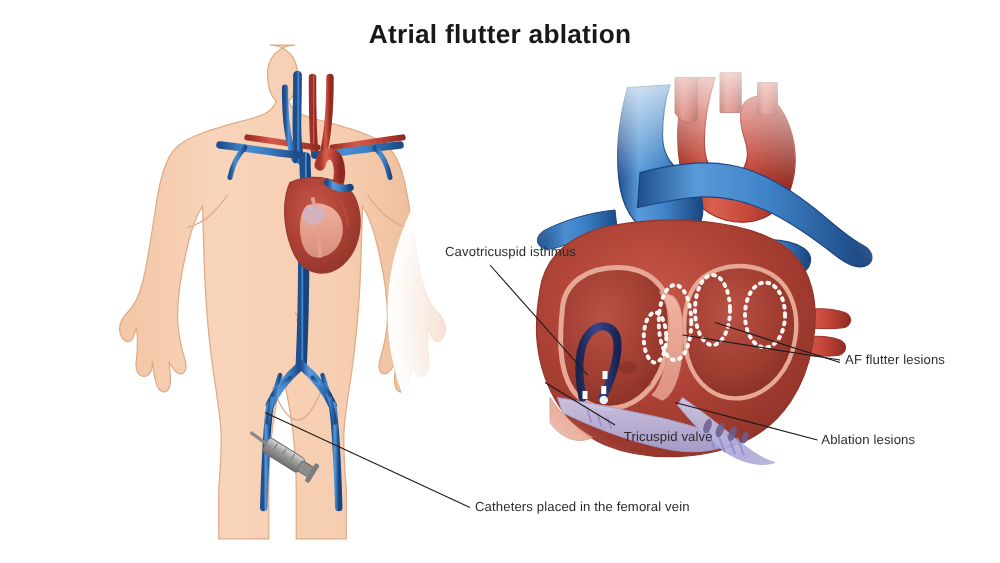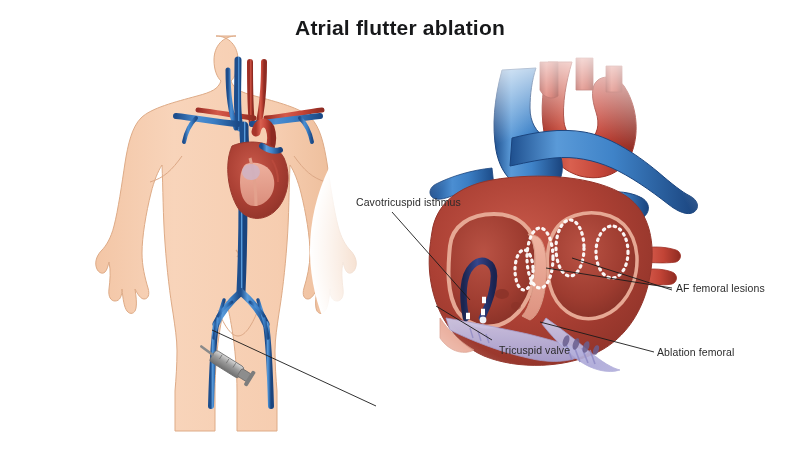--- a/index.html
+++ b/index.html
@@ -255,17 +255,18 @@
       <path d="M392,212 L470,300"></path>
       <path d="M672,288 L546,268"></path>
       <path d="M672,290 L572,258"></path>
       <path d="M654,352 L540,322"></path>
       <path d="M492,340 L436,306"></path>
       <path d="M376,406 L212,330"></path>
     </g>
   </svg>
 
   <div class="lbl" id="lbl-cti">Cavotricuspid isthmus</div>
-  <div class="lbl" id="lbl-af">AF femoral lesions</div>
-  <div class="lbl" id="lbl-abl">Ablation femoral</div>
+  <div class="lbl" id="lbl-af">AF flutter lesions</div>
+  <div class="lbl" id="lbl-abl">Ablation lesions</div>
   <div class="lbl" id="lbl-tv">Tricuspid valve</div>
+  <div class="lbl" id="lbl-cath">Catheters placed in the femoral vein</div>
 
 </div>
 
 </body></html>

